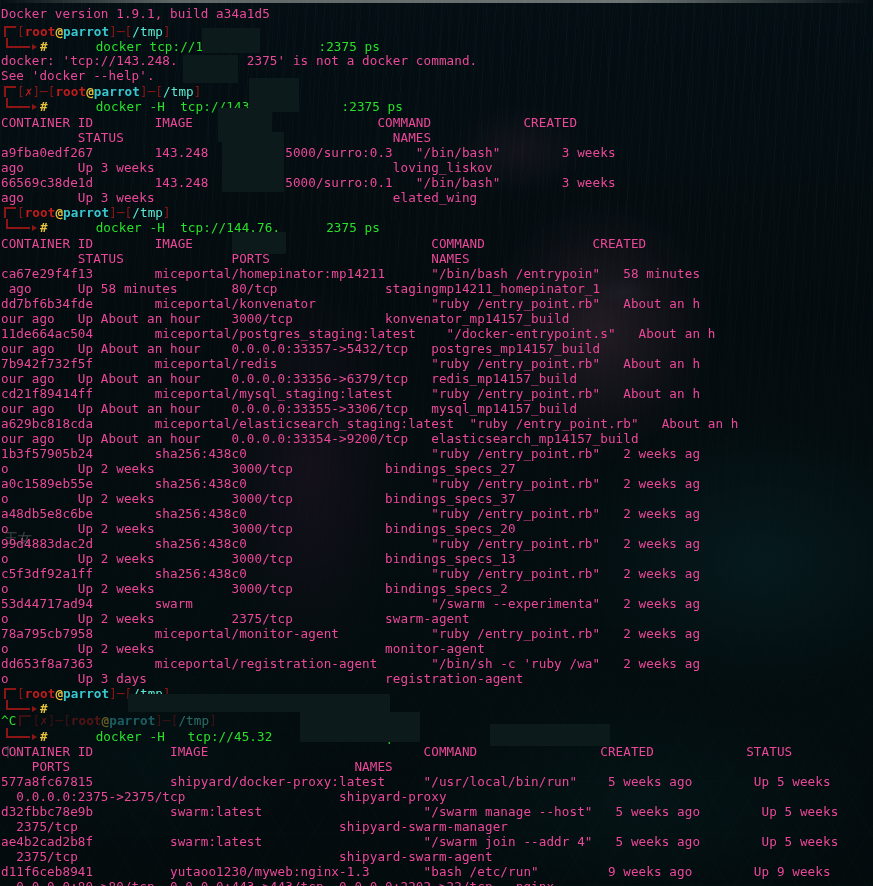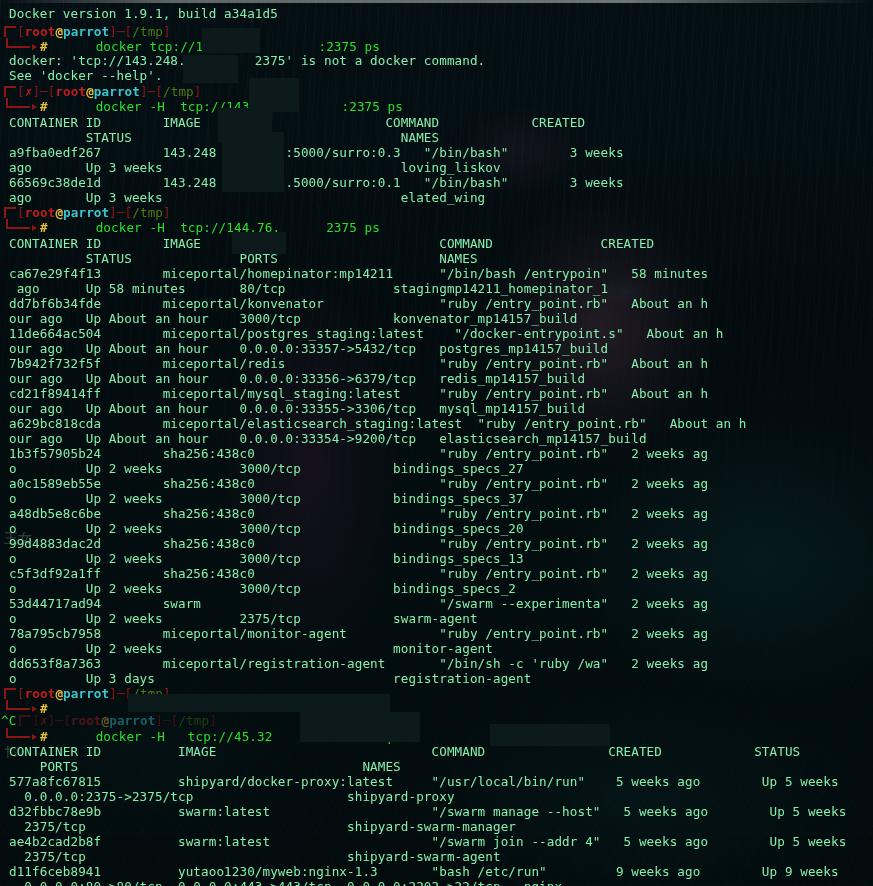--- a/index.html
+++ b/index.html
@@ -83,26 +83,26 @@
     white-space: pre;
   }
   .ln {
     position: absolute;
     left: 0;
     white-space: pre;
     width: 873px;
   }
 
   
-  .g   { color: #86efac; padding-left: 8px; }
+  .g   { color: #ec4899; }
   .red { color: #8e1515; }                 
   .rootc { color: #c01c1c; font-weight: bold; }
   .at  { color: #e8c23a; font-weight: bold; }
   .host{ color: #39c7cf; font-weight: bold; }
-  .pathc { color: #4d7c0f; }
+  .pathc { color: #5eead4; }
   .hash{ color: #e8c23a; font-weight: bold; }
   .cmd { color: #2ae02a; margin-left: 48px; }
   .xmark { color: #c01c1c; font-weight: bold; }
   .faint { opacity: 0.42; }
   .ctrlc { color: #2ae02a; }
 
   
   .elbow-top {
     display: inline-block;
     width: 10px; height: 9px;

